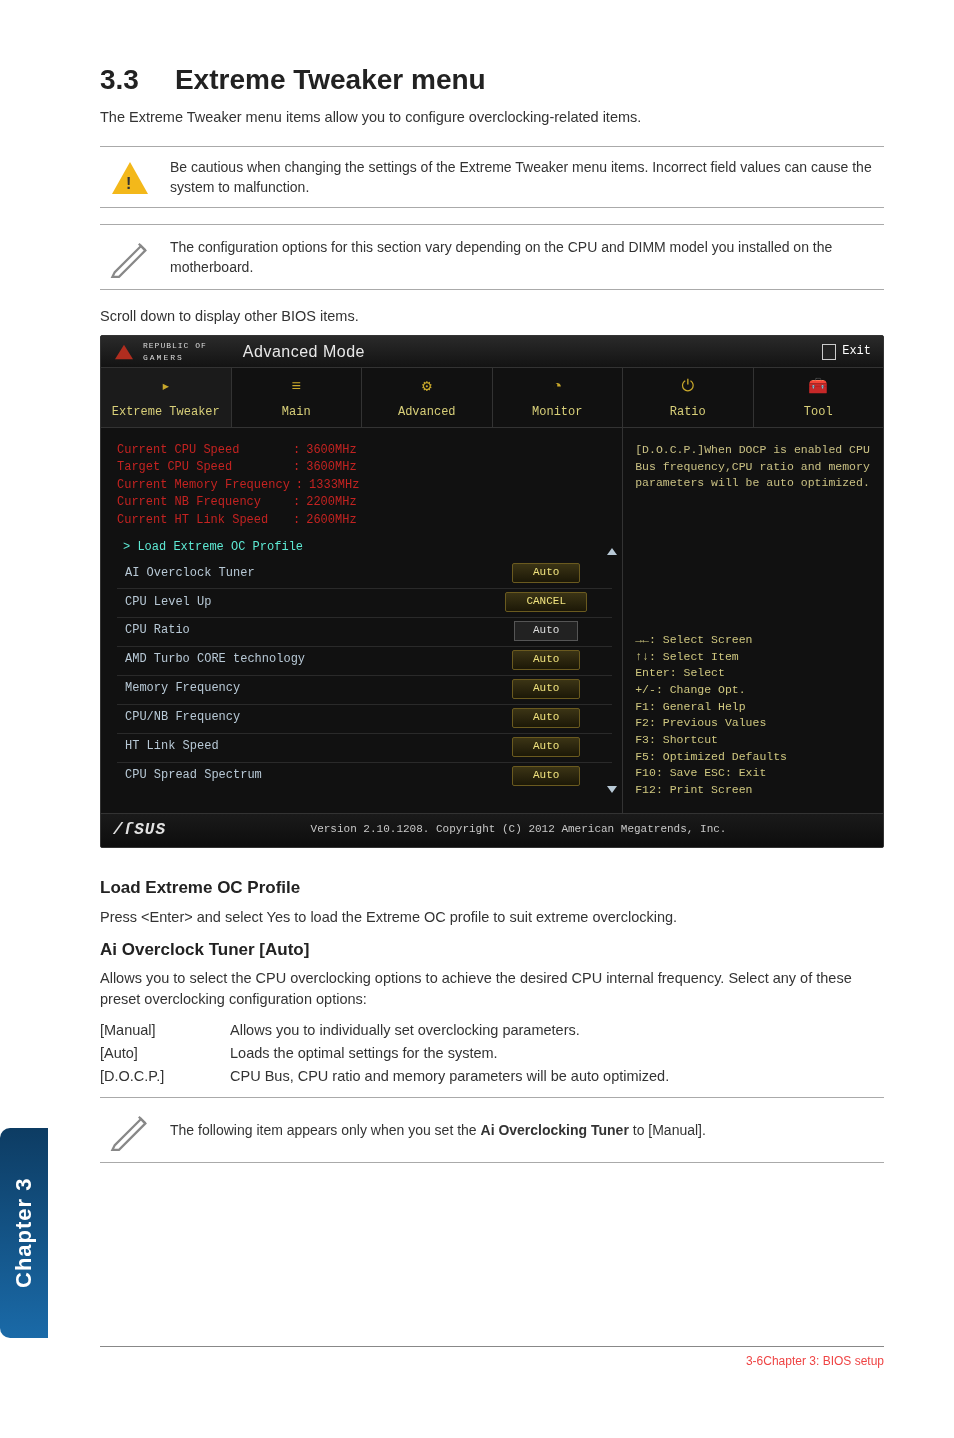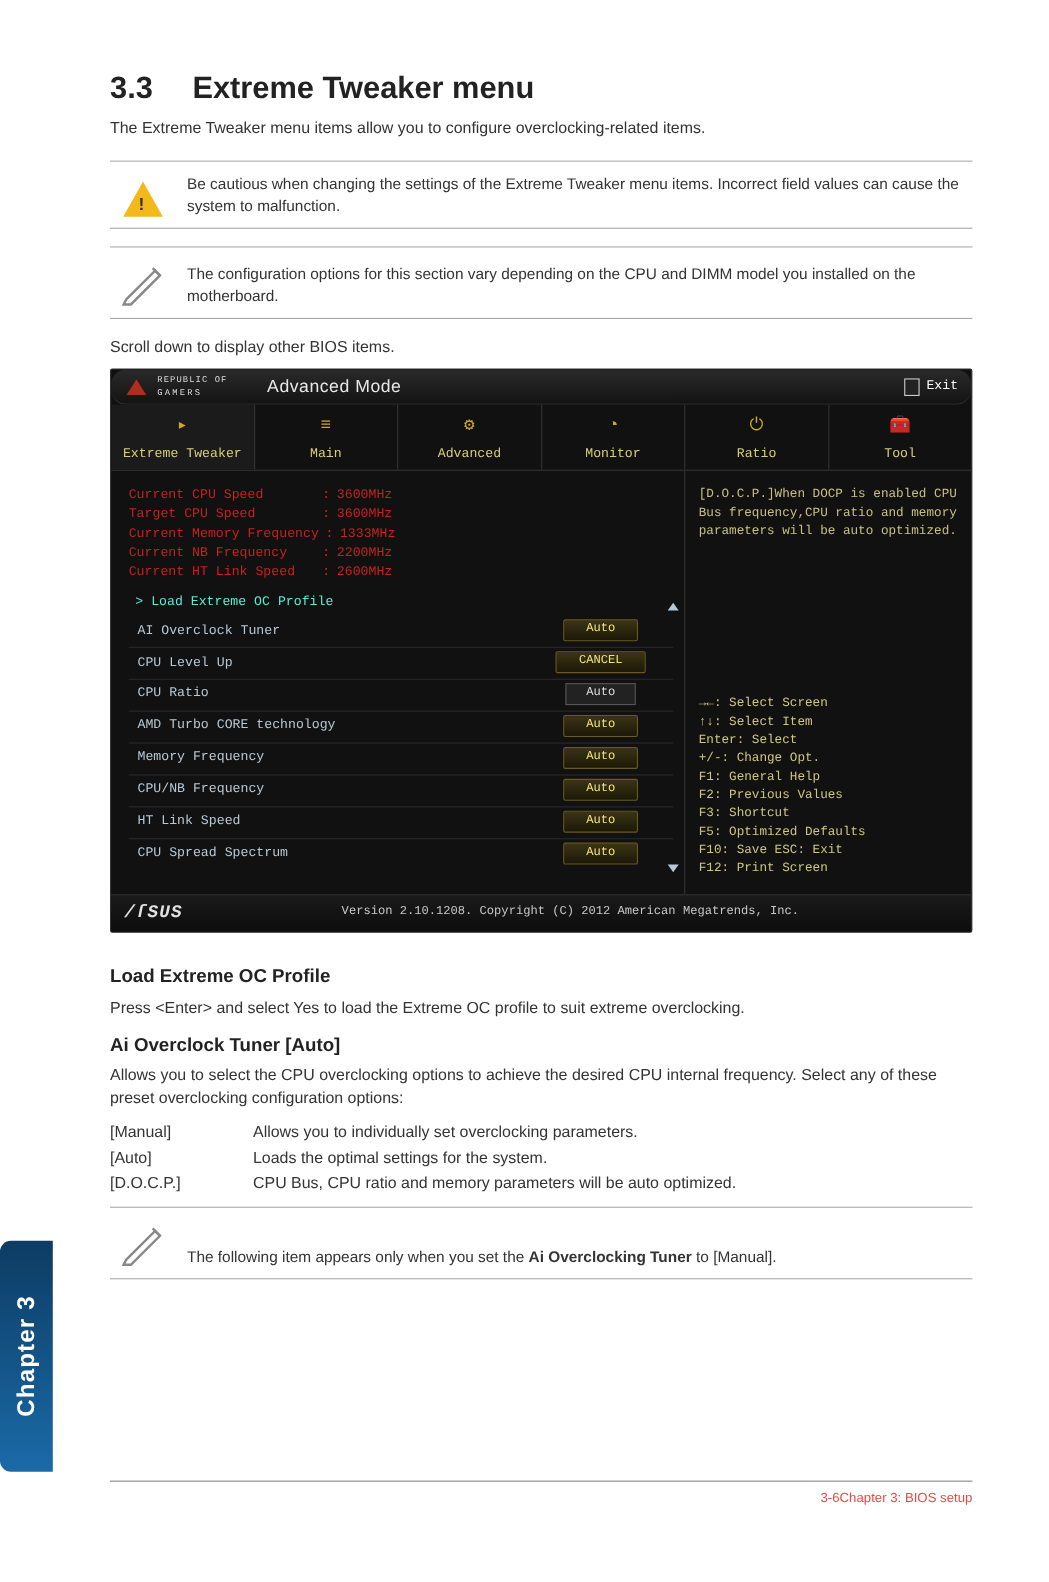--- a/index.html
+++ b/index.html
@@ -25,21 +25,21 @@
   }
   h2.section-title .num { margin-right: 36px; }
   .intro { margin: 0 0 18px 0; }
   .callout {
     display: flex;
     border-top: 1px solid #aaa;
     border-bottom: 1px solid #aaa;
     padding: 10px 8px;
     margin: 9px 0 16px 0;
     gap: 18px;
-    align-items: flex-end;
+    align-items: center;
   }
   .callout .icon {
     width: 44px;
     flex: 0 0 44px;
     display: flex;
     justify-content: center;
   }
   .callout .text { flex: 1; font-size: 14px; }
   .warn-icon {
     width: 0; height: 0;
@@ -73,21 +73,20 @@
     overflow: hidden;
   }
   .bios-top {
     display: flex;
     justify-content: space-between;
     align-items: center;
     background: linear-gradient(#2a2a2a,#131313);
     border-bottom: 1px solid #333;
     padding: 4px 12px;
     font-size: 12px;
-    border-radius: 14px;
   }
   .bios-top .brand {
     display: flex; align-items: center; gap: 8px;
     color: #ddd; letter-spacing: 0.5px;
   }
   .bios-top .brand svg { width: 22px; height: 18px; }
   .bios-top .exit {
     color: #fff;
     display: flex; align-items: center; gap: 6px;
   }

